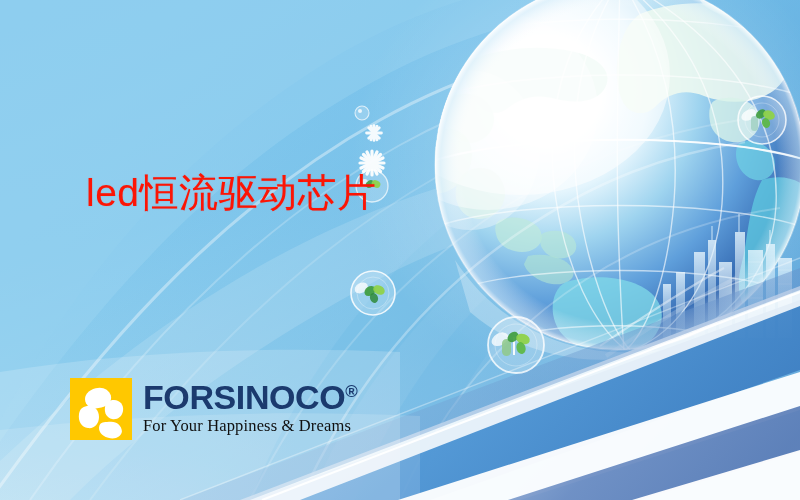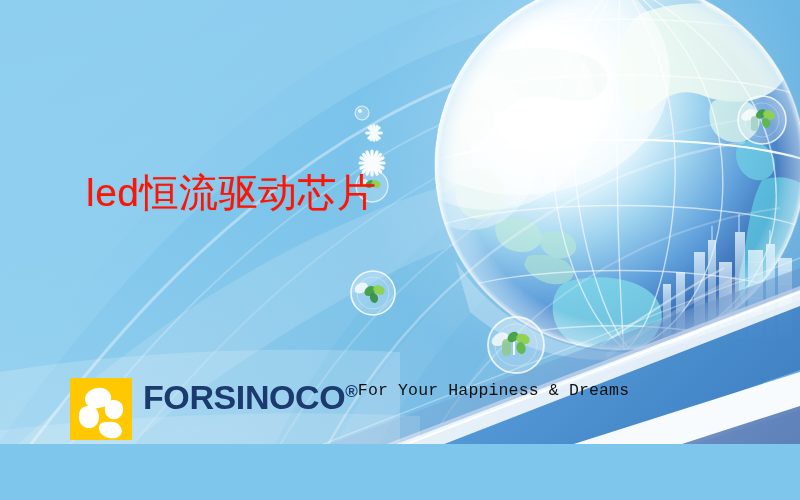--- a/index.html
+++ b/index.html
@@ -4,21 +4,21 @@
 <style>
   * { margin:0; padding:0; box-sizing:border-box; }
   html, body { width:800px; height:500px; overflow:hidden; }
   body {
     font-family: "Liberation Sans", sans-serif;
     background:#7fc6ed;
   }
 
   #stage {
     position:relative;
-    width:800px; height:444px;
+    width:800px; height:500px;
     overflow:hidden;
     background:#7ec5ec;
   }
 
   #bg-svg { position:absolute; inset:0; width:800px; height:500px; display:block; }
 
   
   .headline {
     position:absolute;
     left:86px;
@@ -45,41 +45,41 @@
     background:#ffc800;
     flex:0 0 auto;
     position:relative;
   }
   #logo-mark svg { position:absolute; inset:0; width:62px; height:62px; }
 
   #logo-wordmark-block {
     margin-left:11px;
     padding-top:2px;
     display:flex;
-    flex-direction:row;
+    flex-direction:column;
     align-items:flex-start;
   }
   #logo-wordmark {
     font-family:"Liberation Sans", sans-serif;
     font-weight:bold;
     font-size:34px;
     line-height:1.04;
     color:#1b3a6e;
     letter-spacing:-0.4px;
     white-space:nowrap;
     position:relative;
   }
   #logo-registered {
     font-size:17px;
     vertical-align:super;
     line-height:1;
     letter-spacing:0;
   }
   #logo-tagline {
-    font-family:Liberation Mono, monospace;
+    font-family:Liberation Serif, serif;
     font-size:16.5px;
     color:#101010;
     letter-spacing:0.15px;
     white-space:nowrap;
     margin-top:1px;
   }
 </style>
 </head>
 <body>
 

